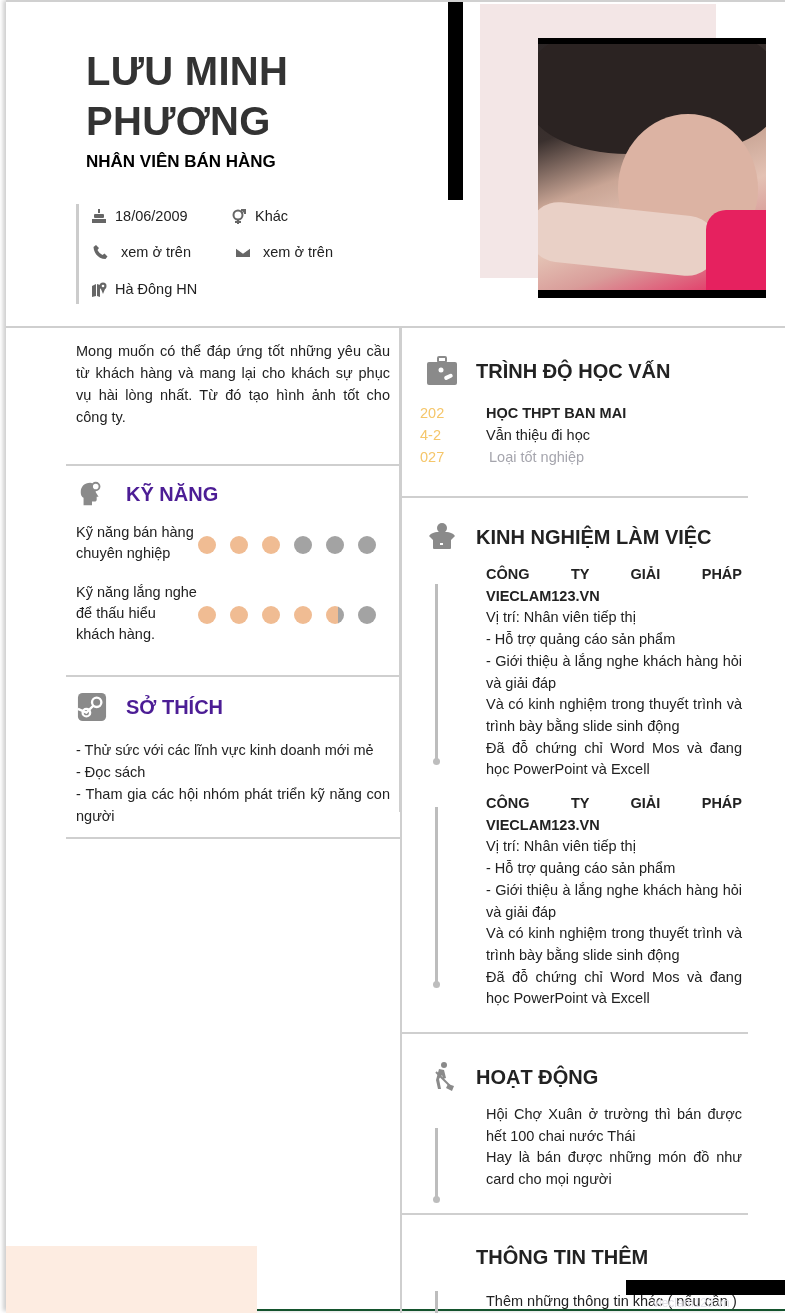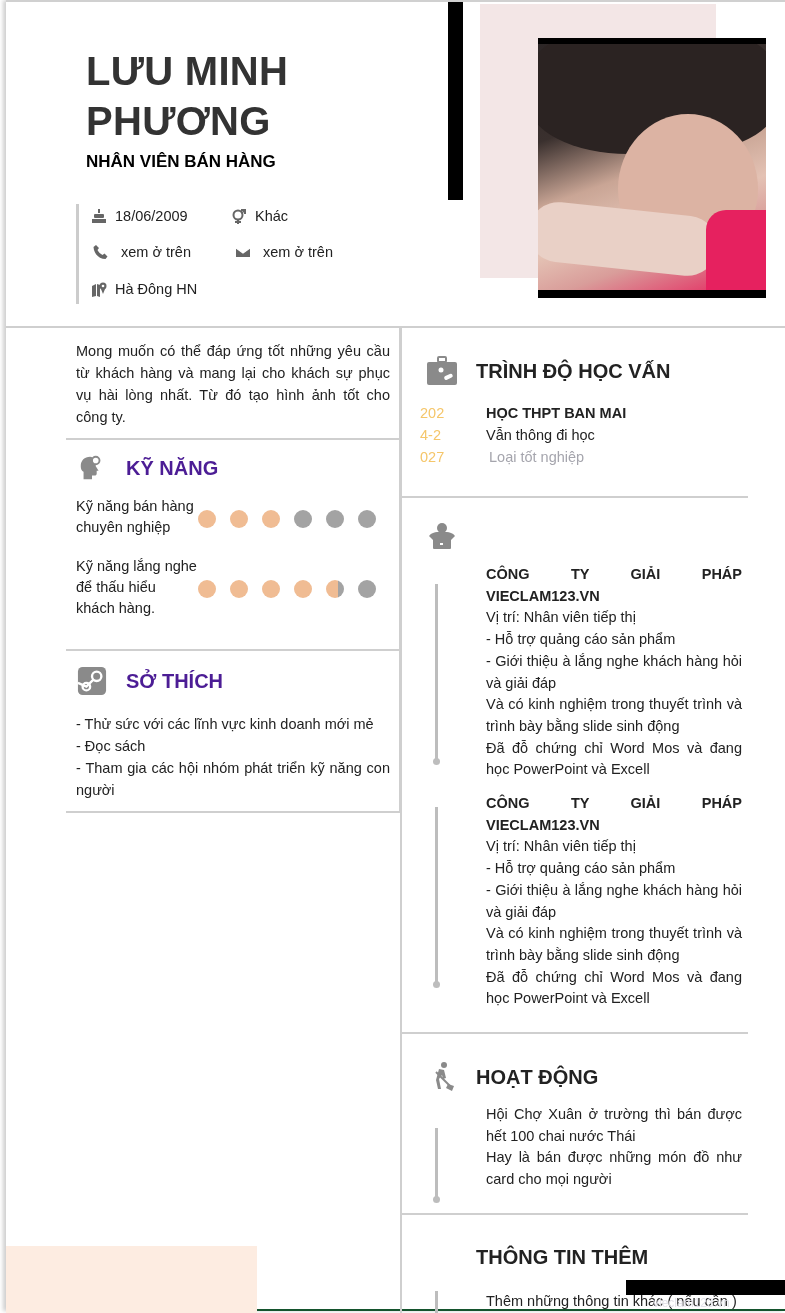--- a/index.html
+++ b/index.html
@@ -23,21 +23,21 @@
   .photo .img .face { position: absolute; left: 80px; top: 70px; width: 140px; height: 150px; border-radius: 50%; background: #dcb3a3; }
   .photo .img .hair { position: absolute; left: -10px; top: -20px; width: 250px; height: 130px; border-radius: 40%; background: #2b2322; }
   .photo .img .arm { position: absolute; left: -10px; top: 165px; width: 190px; height: 60px; border-radius: 30px; background: #e9d0c6; transform: rotate(6deg); }
   .photo .img .shirt { position: absolute; right: -10px; bottom: -10px; width: 70px; height: 90px; background: #e6215f; border-radius: 20px 0 0 0; }
 
   .hr-top { position: absolute; left: 0; top: 324px; width: 779px; height: 2px; background: #cfcfcf; }
 
   
   .left { position: absolute; left: 60px; top: 326px; width: 334px; }
   .vline-mid { position: absolute; left: 393px; top: 326px; width: 2px; height: 484px; background: #cfcfcf; }
-  .objective { padding: 12px 10px 12px 10px; font-size: 14.5px; line-height: 22px; text-align: justify; height: 110px; }
+  .objective { padding: 12px 10px 12px 10px; font-size: 14.5px; line-height: 22px; text-align: justify; height: 136px; }
   .sep { height: 2px; background: #cfcfcf; }
   .sec-head { display: flex; align-items: center; height: 56px; }
   .sec-head .icon { width: 32px; height: 32px; margin-left: 10px; margin-right: 18px; display:flex; align-items:center; justify-content:center; }
   .sec-head .icon svg { fill: #8a8a8a; width: 30px; height: 30px; }
   .sec-head .title { font-size: 20px; font-weight: bold; color: #4c1d95; }
   .skill-row { display: flex; padding-left: 10px; margin-bottom: 18px; align-items: center; }
   .skill-row .label { width: 122px; font-size: 14.5px; line-height: 21px; }
   .dots { display: flex; gap: 14px; padding-top: 3px; }
   .dot { width: 18px; height: 18px; border-radius: 50%; background: #a3a3a3; }
   .dot.on { background: #f0bc93; }
@@ -201,35 +201,36 @@
           </svg>
       </span>
       <span class="title">TRÌNH ĐỘ HỌC VẤN</span>
     </div>
     <div class="edu">
       <div class="years">
           <span>2024-2027</span>
         </div>
       <div class="body">
         <div class="school">HỌC THPT BAN MAI</div>
-        <div>Vẫn thông đi học</div>
+        <div>Vẫn thiệu đi học</div>
         <div class="grad">Loại tốt nghiệp</div>
       </div>
     </div>
     <div class="rsep"></div>
 
     <div class="r-head" style="height:66px; padding-top:12px">
       <span class="icon">
         <svg viewBox="0 0 32 30">
             <circle cx="16" cy="6" r="5"></circle>
             <path d="M3 14c2-3 6-4 8-4h10c2 0 6 1 8 4l-4 4H7z"></path>
             <rect x="7" y="15" width="18" height="12" rx="1"></rect>
             <rect x="14" y="21" width="3" height="2" fill="#fff"></rect>
           </svg>
       </span>
+      <span class="title">KINH NGHIỆM LÀM VIỆC</span>
     </div>
 
     <div class="tl-item">
       <div class="tl-line" style="top:20px; height:178px"></div>
       <div class="company">CÔNG TY GIẢI PHÁP VIECLAM123.VN</div>
       <div>Vị trí: Nhân viên tiếp thị</div>
       <div>- Hỗ trợ quảng cáo sản phẩm</div>
       <div>- Giới thiệu à lắng nghe khách hàng hỏi và giải đáp</div>
       <div>Và có kinh nghiệm trong thuyết trình và trình bày bằng slide sinh động</div>
       <div>Đã đỗ chứng chỉ Word Mos và đang học PowerPoint và Excell</div>

